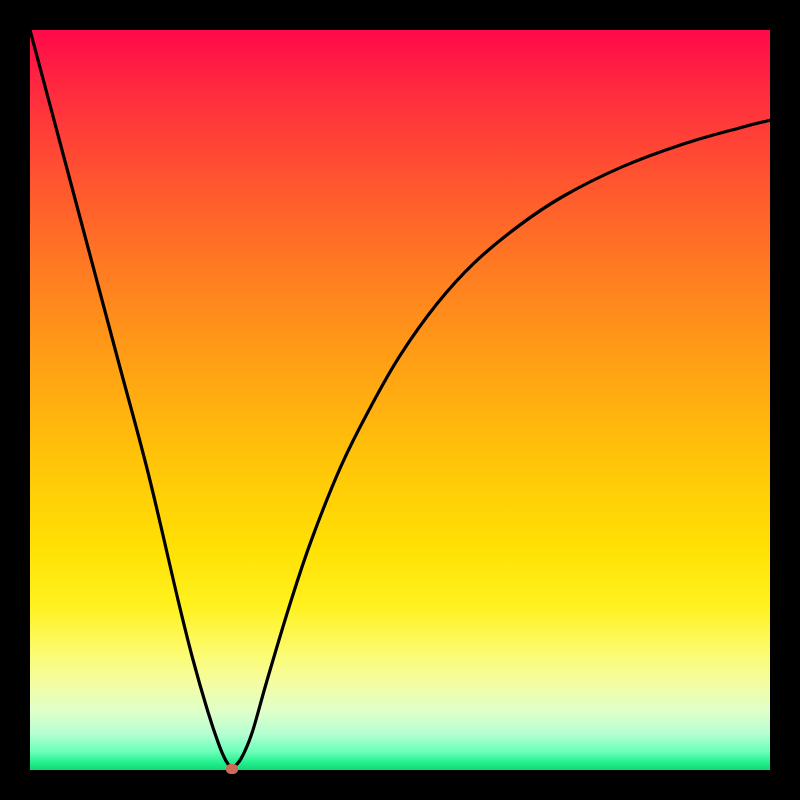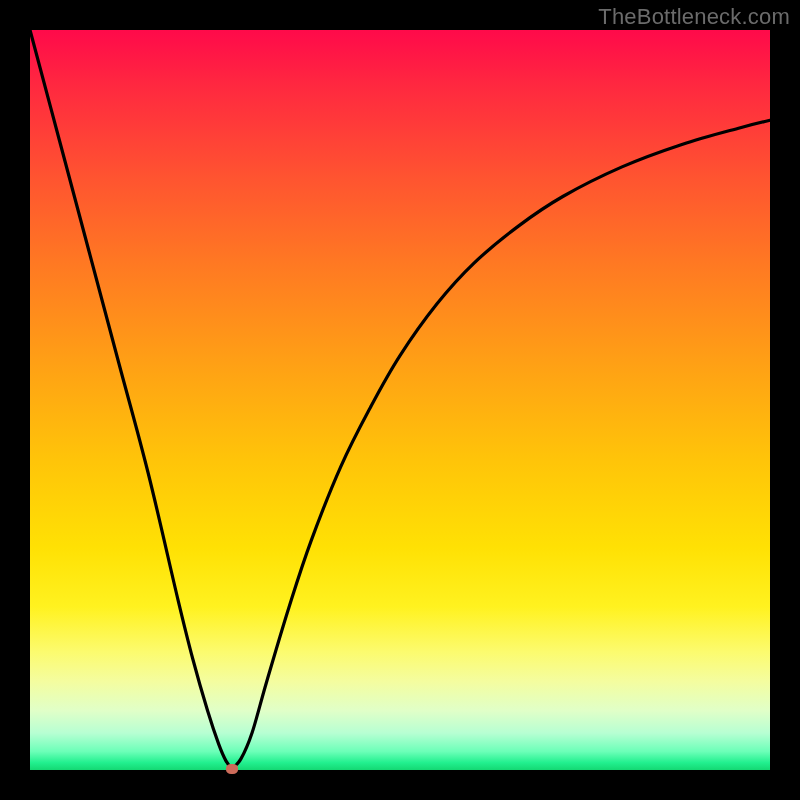--- a/index.html
+++ b/index.html
@@ -83,14 +83,13 @@
   <div class="plot-area">
     <div class="gradient-bg"></div>
 
     <svg class="curve" viewBox="0 0 740 740" preserveAspectRatio="none">
       <path id="curve-path" fill="none" stroke="#000" stroke-width="3.2" stroke-linecap="round" stroke-linejoin="round" d="M 0 0 C 5.328 19.98 18.944000000000003 71.03999999999999 29.6 111 C 40.256 150.96 48.544000000000004 182.04000000000002 59.2 222 C 69.856 261.96 78.14399999999999 293.03999999999996 88.8 332.99999999999994 C 99.456 372.9599999999999 107.744 401.376 118.4 444 C 129.056 486.624 140.008 536.5 148 569.8 C 155.992 603.0999999999999 157.472 609.02 162.8 629 C 168.12800000000001 648.98 172.938 665.482 177.6 680.8 C 182.262 696.1179999999999 185.37 705.0424 188.70000000000002 714.1 C 192.03000000000003 723.1576 193.7024 726.7244000000001 196.10000000000002 731.12 C 198.49760000000003 735.5156 200.95440000000002 737.188 202.02 738.52 C 203.0856 739.852 200.4216 740.2515999999999 202.02 738.52 C 203.6184 736.7884 207.3036 735.2936 210.89999999999998 728.9 C 214.49639999999997 722.5064 217.338 716.986 222 703 C 226.662 689.014 230.14000000000001 673.844 236.8 651.2 C 243.46 628.556 251.008 602.508 259 577.2 C 266.992 551.892 271.876 535.908 281.2 510.6 C 290.524 485.29200000000003 300.144 460.576 310.8 436.6 C 321.456 412.624 329.744 397.38000000000005 340.40000000000003 377.40000000000003 C 351.05600000000004 357.42 358.012 344.248 370 325.59999999999997 C 381.988 306.95199999999994 393.68000000000006 290.45 407.00000000000006 273.8 C 420.32000000000005 257.15000000000003 429.348 247.08599999999996 444 233.09999999999997 C 458.652 219.11399999999998 472.41600000000005 208.08800000000002 488.40000000000003 196.10000000000002 C 504.384 184.11200000000002 514.1519999999999 177.15599999999998 532.8 166.5 C 551.448 155.84400000000002 570.688 146.22400000000007 592 136.9000000000001 C 613.312 127.5760000000001 629.888 121.75960000000008 651.2 114.70000000000005 C 672.5120000000001 107.64040000000001 694.4159999999999 102.07559999999997 710.4 97.67999999999995 C 726.384 93.28439999999993 734.672 91.61199999999997 740 90.27999999999997 "></path>
     </svg>
 
     <div id="marker" class="marker" style="left: 202.02px; top: 738.52px; background: rgb(204, 107, 90);"></div>
   </div>
 
-  <div class="watermark">TheBottleneck.com</div>
 </div>
 
 </body></html>

